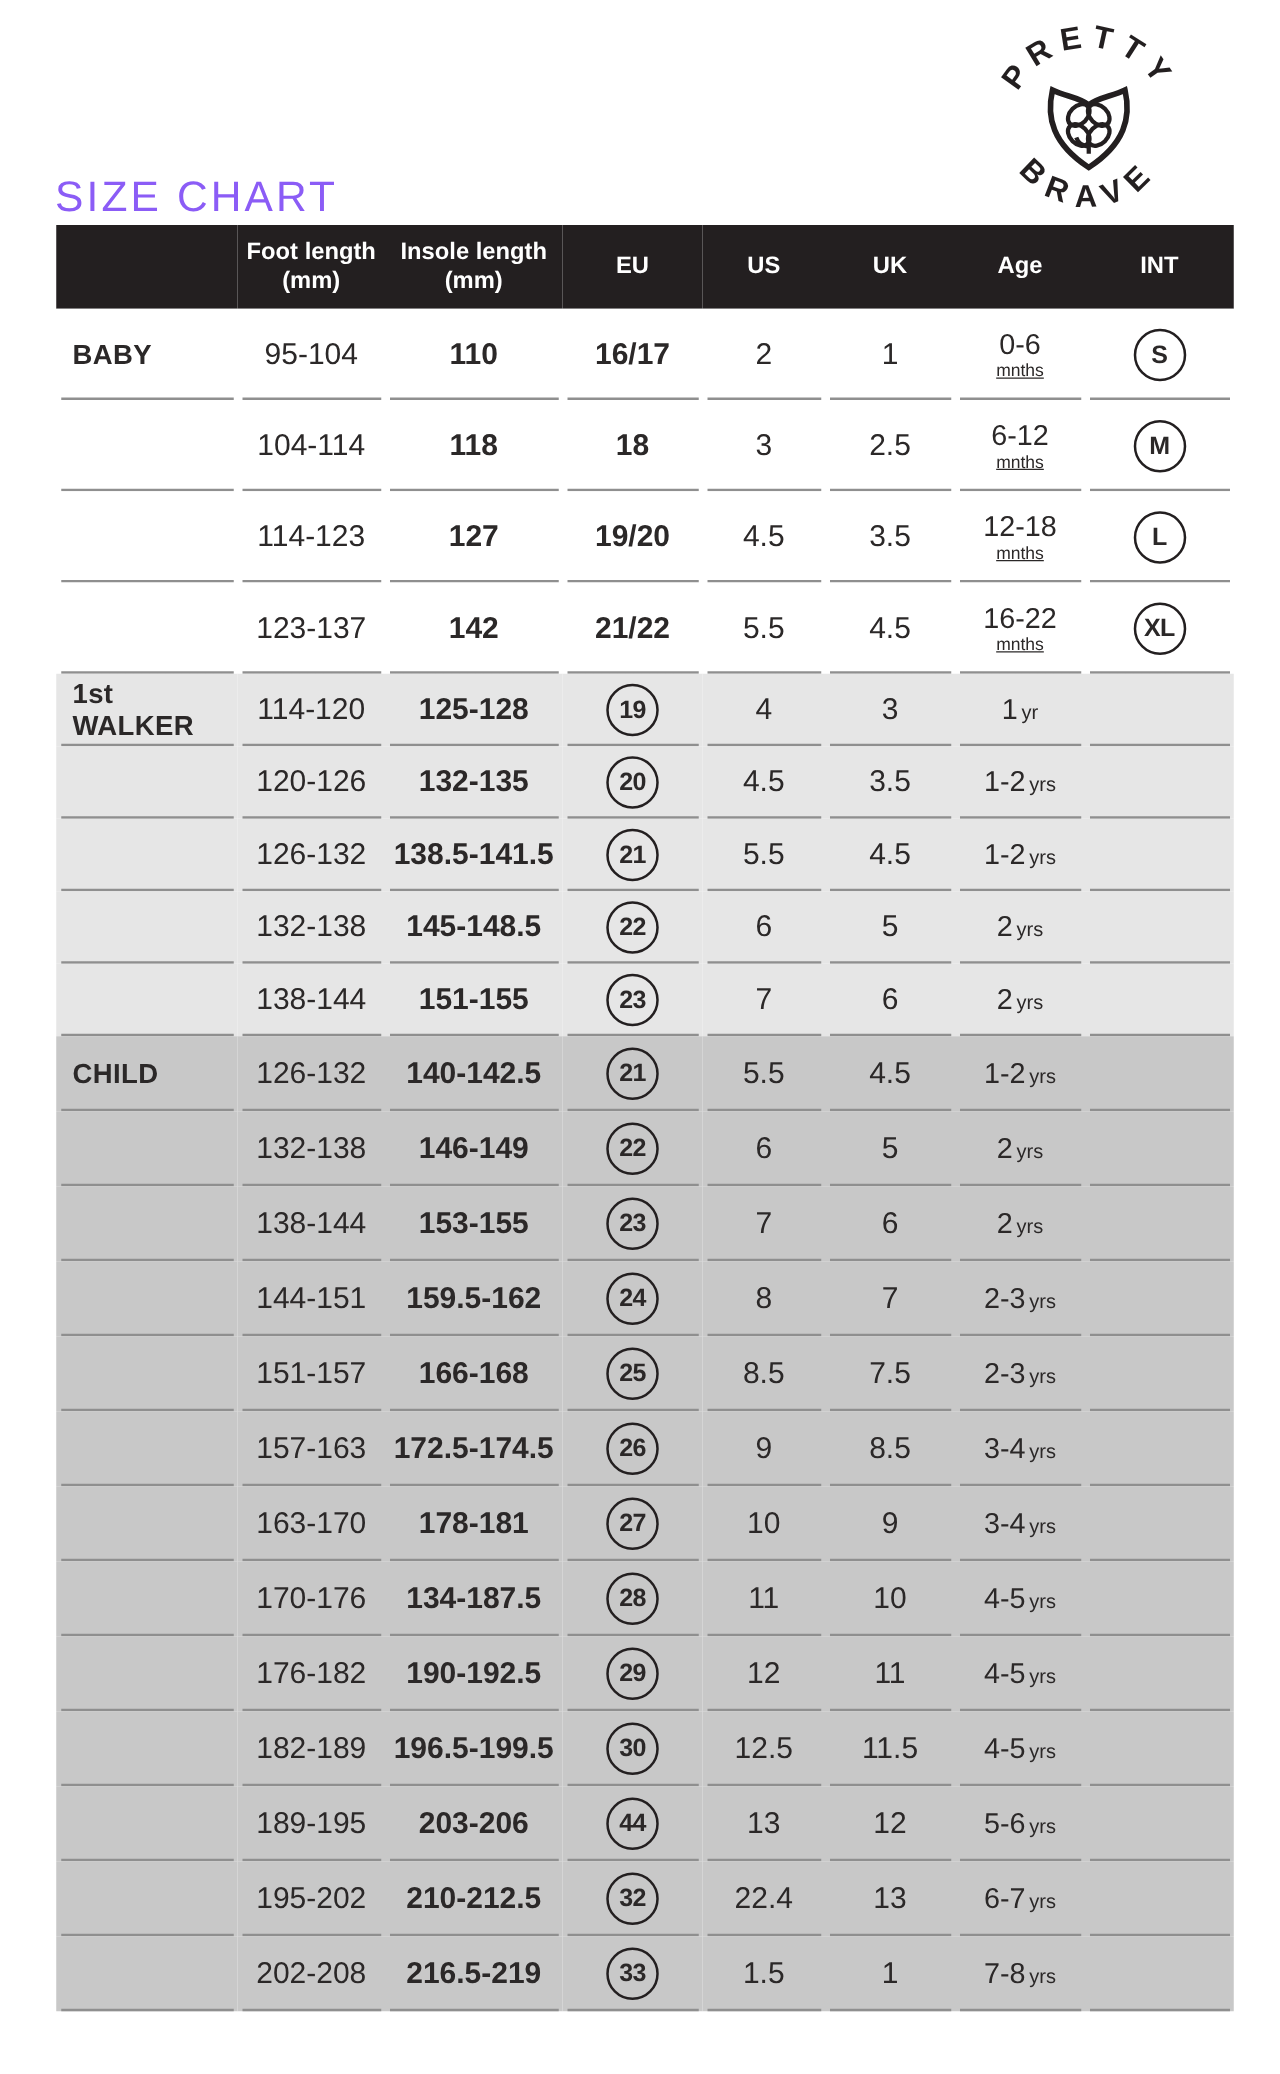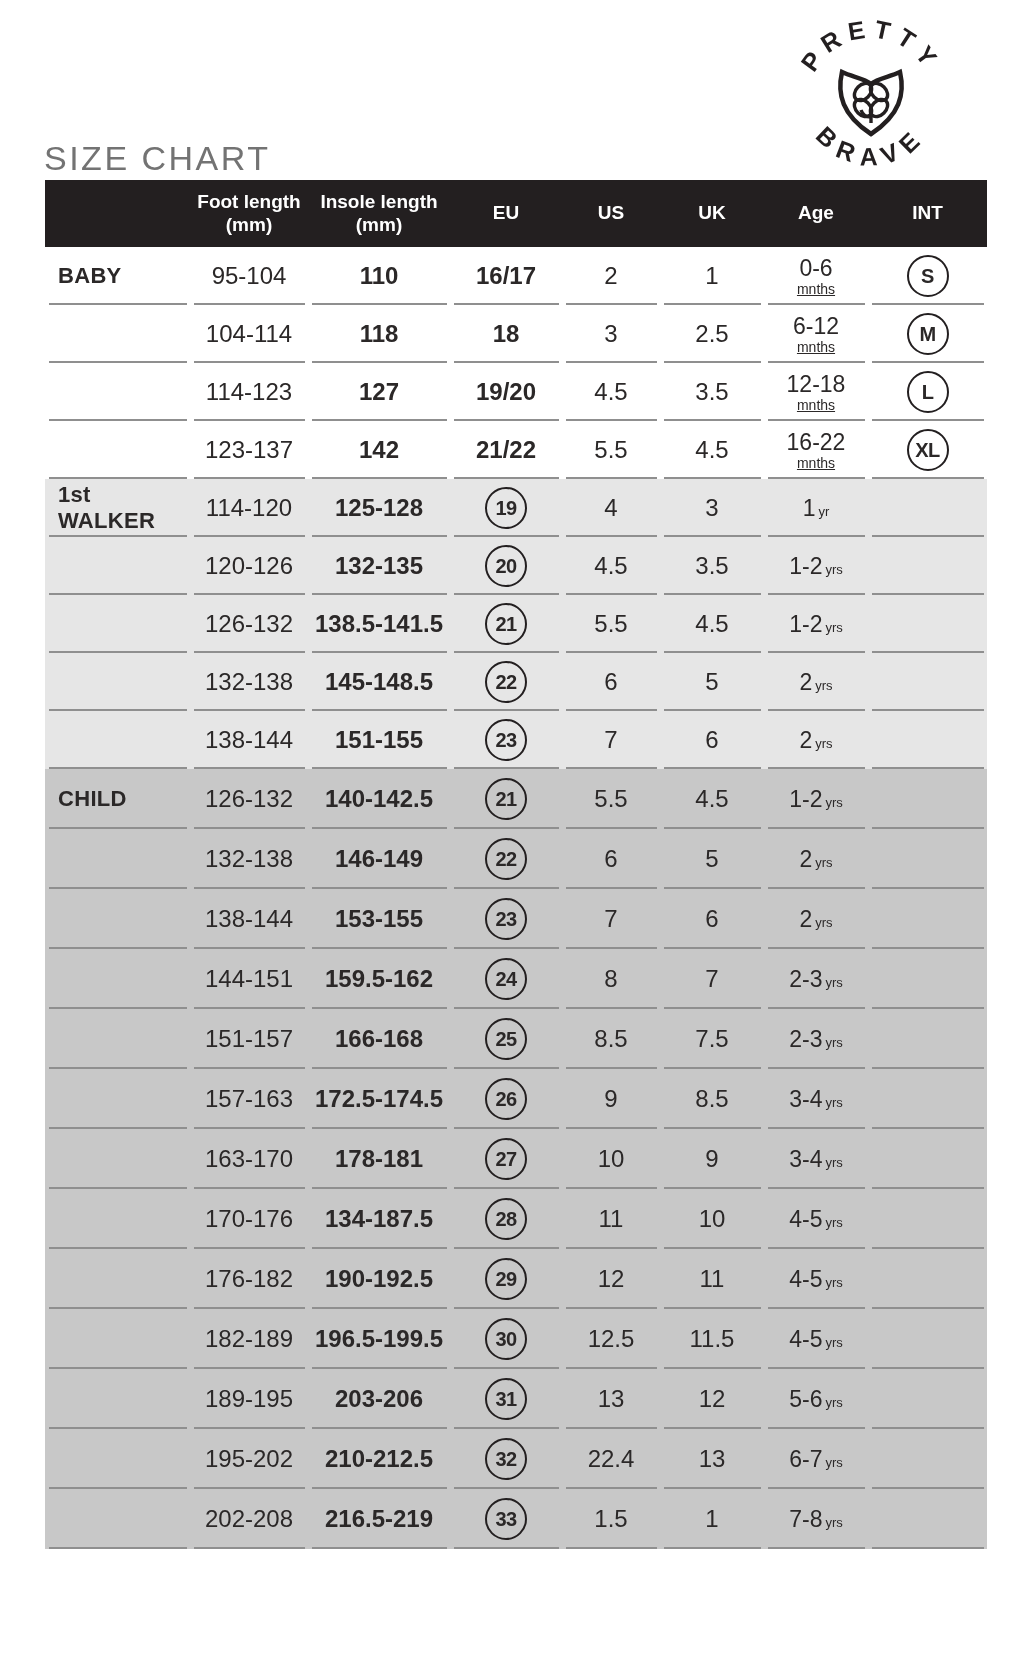--- a/index.html
+++ b/index.html
@@ -8,21 +8,21 @@
     background:#ffffff;
     font-family:"Liberation Sans", sans-serif;
     color:#2b2828;
     position:relative;
     overflow:hidden;
   }
 
   .title {
     position:absolute; left:44px; top:139px;
     font-size:34px; font-weight:400;
-    letter-spacing:2.5px; color:#737373;
+    letter-spacing:2.5px; color:#8b5cf6;
   }
 
   .logo { position:absolute; left:778px; top:12px; }
   .logo-text {
     font-family:"Liberation Sans", sans-serif;
     font-weight:bold; fill:#231f20;
   }
   .logo-text-top  { font-size:25px; letter-spacing:7px; }
   .logo-text-bottom { font-size:25px; letter-spacing:9px; }
   .logo-stroke { fill:none; stroke:#231f20; }
@@ -40,40 +40,40 @@
     vertical-align:middle; text-align:center;
   }
   td {
     padding:0; text-align:center; vertical-align:middle;
     font-size:24px;
     background-repeat:no-repeat;
     background-position:center bottom;
     background-size:calc(100% - 7px) 2px;
     background-image:linear-gradient(#8f8f8f,#8f8f8f);
   }
-  tr.sec-baby   td { height:58px; background-color:#ffffff;margin-top:20px; }
+  tr.sec-baby   td { height:73px; background-color:#ffffff;margin-top:20px; }
   tr.sec-walker td { height:58px; background-color:#e6e6e6; }
   tr.sec-child  td { height:60px; background-color:#c8c8c8; }
 
   .c-label {
     text-align:left; padding-left:13px;
     font-weight:bold; font-size:22px; letter-spacing:0.3px;
   }
   .c-insole, .eu-plain { font-weight:bold; }
 
   .circle {
     display:inline-flex; align-items:center; justify-content:center;
     width:42px; height:42px; box-sizing:border-box;
     border:2.5px solid #231f20; border-radius:50%;
     font-weight:bold; font-size:20px; line-height:1;
     letter-spacing:-0.5px;
   }
   .c-age { line-height:1.1; }
   .age-num { font-size:23px; }
-  .age-unit { font-size:13px; margin-left:3px; }
+  .age-unit { font-size:16px; margin-left:3px; }
   tr.sec-baby .age-unit { display:block; font-size:14px; margin:0;text-decoration:underline; }
 </style>
 </head>
 <body>
 
 <svg class="logo" width="186" height="172" viewBox="0 0 186 172" aria-hidden="true">
   <defs>
     <path id="arc-top" d="M 31,88 A 62,62 0 0 1 155,88" fill="none"></path>
     <path id="arc-bottom" d="M 26,97 A 68,68 0 0 0 160,97" fill="none"></path>
   </defs>
@@ -311,21 +311,21 @@
     <td class="c-eu"><span class="circle eu-circle">30</span></td>
     <td class="c-us">12.5</td>
     <td class="c-uk">11.5</td>
     <td class="c-age"><span class="age-num">4-5</span><span class="age-unit">yrs</span></td>
     <td class="c-int"></td>
   </tr>
       <tr class="sec-child">
     <td class="c-label"></td>
     <td class="c-foot">189-195</td>
     <td class="c-insole">203-206</td>
-    <td class="c-eu"><span class="circle eu-circle">31</span></td>
+    <td class="c-eu"><span class="circle eu-circle">44</span></td>
     <td class="c-us">13</td>
     <td class="c-uk">12</td>
     <td class="c-age"><span class="age-num">5-6</span><span class="age-unit">yrs</span></td>
     <td class="c-int"></td>
   </tr>
       <tr class="sec-child">
     <td class="c-label"></td>
     <td class="c-foot">195-202</td>
     <td class="c-insole">210-212.5</td>
     <td class="c-eu"><span class="circle eu-circle">32</span></td>

